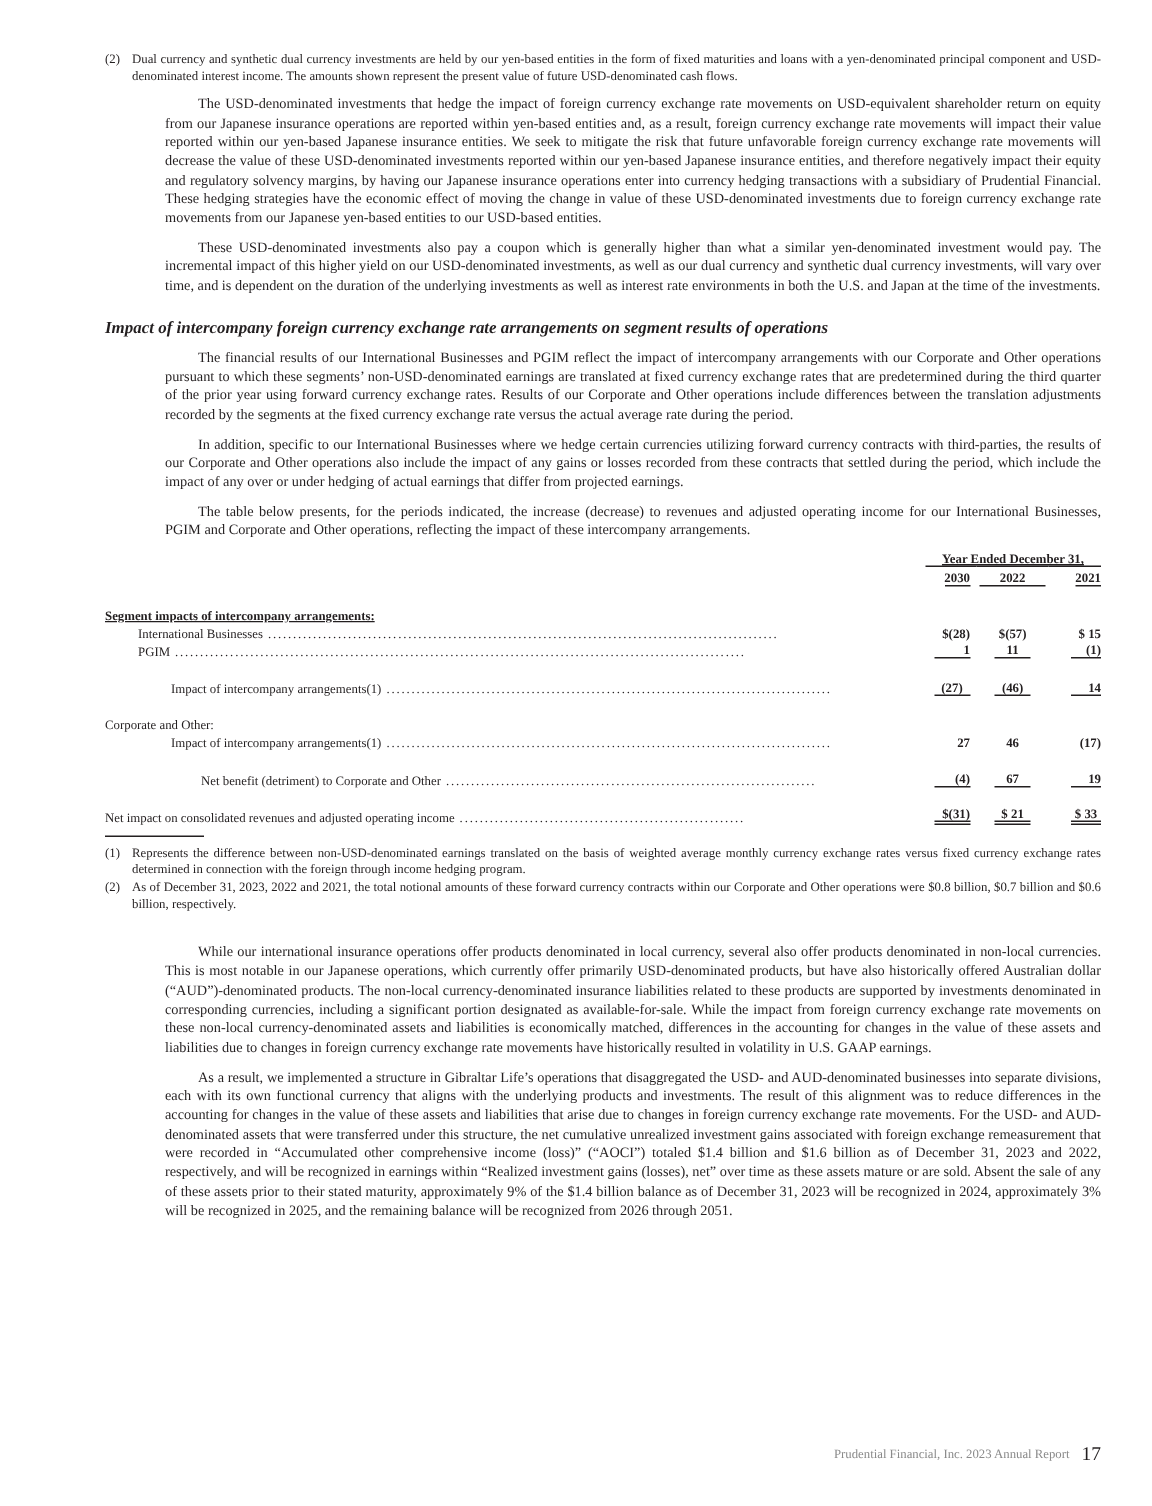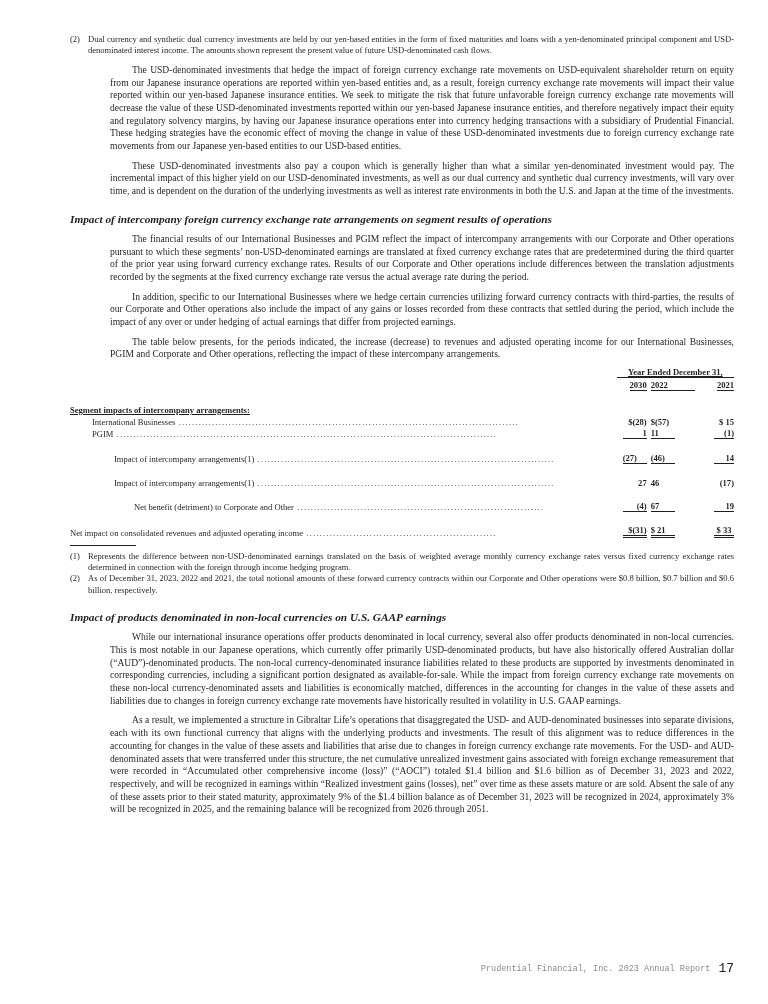--- a/index.html
+++ b/index.html
@@ -13,32 +13,32 @@
   .fn .txt { flex: 1; text-align: justify; }
   h3 { margin: 0; font-size: 11.3px; font-style: italic; font-weight: bold; line-height: 14px; }
   .gap-s { height: 7px; }
   .gap-l { height: 14px; }
 
   table.fin { width: 664px; border-collapse: collapse; font-size: 8.55px; }
   table.fin td { padding: 0; height: 12.2px; vertical-align: bottom; white-space: nowrap; }
   .lbl { overflow: hidden; width: 528px; margin-left: 32px; }
   .lbl .dots { color: #231f20; letter-spacing: 1.2px; }
   .c1 { width: 34px; text-align: right; padding-right: 4px !important; }
-  .c2 { width: 52px; text-align: left; }
+  .c2 { width: 52px; text-align: center; }
   .c3 { width: 44px; text-align: right; }
   .hdr-b { font-weight: bold; text-decoration: underline; }
   .ul { border-bottom: 1px solid #231f20; }
   .dul { border-bottom: 3px double #231f20; }
   .ind1 { padding-left: 22px !important; }
   .ind2 { padding-left: 44px !important; }
   .ind3 { padding-left: 64px !important; }
   .val span { display: inline-block; font-weight: bold; }
   .rule { width: 66px; border-top: 1px solid #231f20; margin: 7px 0 5px 0; }
   .footer { position: absolute; top: 961px; left: 0; width: 734px; text-align: right;
-            font-family: Liberation Mono, monospace; color: #8a8a8a; font-size: 8.5px; }
+            font-family: Liberation Serif, serif; color: #8a8a8a; font-size: 8.5px; }
   .footer .pg { color: #231f20; font-size: 13px; margin-left: 8px; vertical-align: -1px; }
   .spacer-row td { height: 6px; }
 </style>
 </head>
 <body>
 
 <div class="page">
 
   <div class="fn">
     <span class="num">(2)</span>
@@ -89,27 +89,30 @@
       <td class="lbl ind1"><span>PGIM</span><span class="dots"> ..................................................................................................................</span></td>
       <td class="c1 val"><span class="ul" style="width:24px;text-align:right">1</span></td>
       <td class="c2 val"><span class="ul" style="width:24px">11</span></td>
       <td class="c3 val"><span class="ul" style="width:20px;text-align:right">(1)</span></td>
     </tr>
     <tr class="spacer-row">
           <td colspan="4"></td>
         </tr>
     <tr>
       <td class="lbl ind2"><span>Impact of intercompany arrangements(1)</span><span class="dots"> .........................................................................................</span></td>
-      <td class="c1 val"><span class="ul" style="width:24px;text-align:left">(27)</span></td>
+      <td class="c1 val"><span class="ul" style="width:24px;text-align:center">(27)</span></td>
       <td class="c2 val"><span class="ul" style="width:24px">(46)</span></td>
       <td class="c3 val"><span class="ul" style="width:20px;text-align:right">14</span></td>
     </tr>
     <tr class="spacer-row">
           <td colspan="4"></td>
         </tr>
+    <tr>
+      <td class="lbl" colspan="4">Corporate and Other:</td>
+    </tr>
     <tr>
       <td class="lbl ind2"><span>Impact of intercompany arrangements(1)</span><span class="dots"> .........................................................................................</span></td>
       <td class="c1 val"><span>27</span></td>
       <td class="c2 val"><span>46</span></td>
       <td class="c3 val"><span>(17)</span></td>
     </tr>
     <tr class="spacer-row">
           <td colspan="4"></td>
         </tr>
     <tr>
@@ -135,21 +138,20 @@
   <div class="fn">
     <span class="num">(1)</span>
     <span class="txt">Represents the difference between non-USD-denominated earnings translated on the basis of weighted average monthly currency exchange rates versus fixed currency exchange rates determined in connection with the foreign through income hedging program.</span>
   </div>
   <div class="fn">
     <span class="num">(2)</span>
     <span class="txt">As of December 31, 2023, 2022 and 2021, the total notional amounts of these forward currency contracts within our Corporate and Other operations were $0.8 billion, $0.7 billion and $0.6 billion, respectively.</span>
   </div>
   <div class="gap-l"></div>
 
-  <h3>Impact of products denominated in non-local currencies on U.S. GAAP earnings</h3>
   <div class="gap-s"></div>
   <p class="indent">While our international insurance operations offer products denominated in local currency, several also offer products denominated in non-local currencies. This is most notable in our Japanese operations, which currently offer primarily USD-denominated products, but have also historically offered Australian dollar (“AUD”)-denominated products. The non-local currency-denominated insurance liabilities related to these products are supported by investments denominated in corresponding currencies, including a significant portion designated as available-for-sale. While the impact from foreign currency exchange rate movements on these non-local currency-denominated assets and liabilities is economically matched, differences in the accounting for changes in the value of these assets and liabilities due to changes in foreign currency exchange rate movements have historically resulted in volatility in U.S. GAAP earnings.</p>
   <div class="gap-s"></div>
   <p class="indent">As a result, we implemented a structure in Gibraltar Life’s operations that disaggregated the USD- and AUD-denominated businesses into separate divisions, each with its own functional currency that aligns with the underlying products and investments. The result of this alignment was to reduce differences in the accounting for changes in the value of these assets and liabilities that arise due to changes in foreign currency exchange rate movements. For the USD- and AUD-denominated assets that were transferred under this structure, the net cumulative unrealized investment gains associated with foreign exchange remeasurement that were recorded in “Accumulated other comprehensive income (loss)” (“AOCI”) totaled $1.4 billion and $1.6 billion as of December 31, 2023 and 2022, respectively, and will be recognized in earnings within “Realized investment gains (losses), net” over time as these assets mature or are sold. Absent the sale of any of these assets prior to their stated maturity, approximately 9% of the $1.4 billion balance as of December 31, 2023 will be recognized in 2024, approximately 3% will be recognized in 2025, and the remaining balance will be recognized from 2026 through 2051.</p>
 </div>
 
 <div class="footer">
   <span>Prudential Financial, Inc. 2023 Annual Report</span><span class="pg">17</span>
 </div>
 

